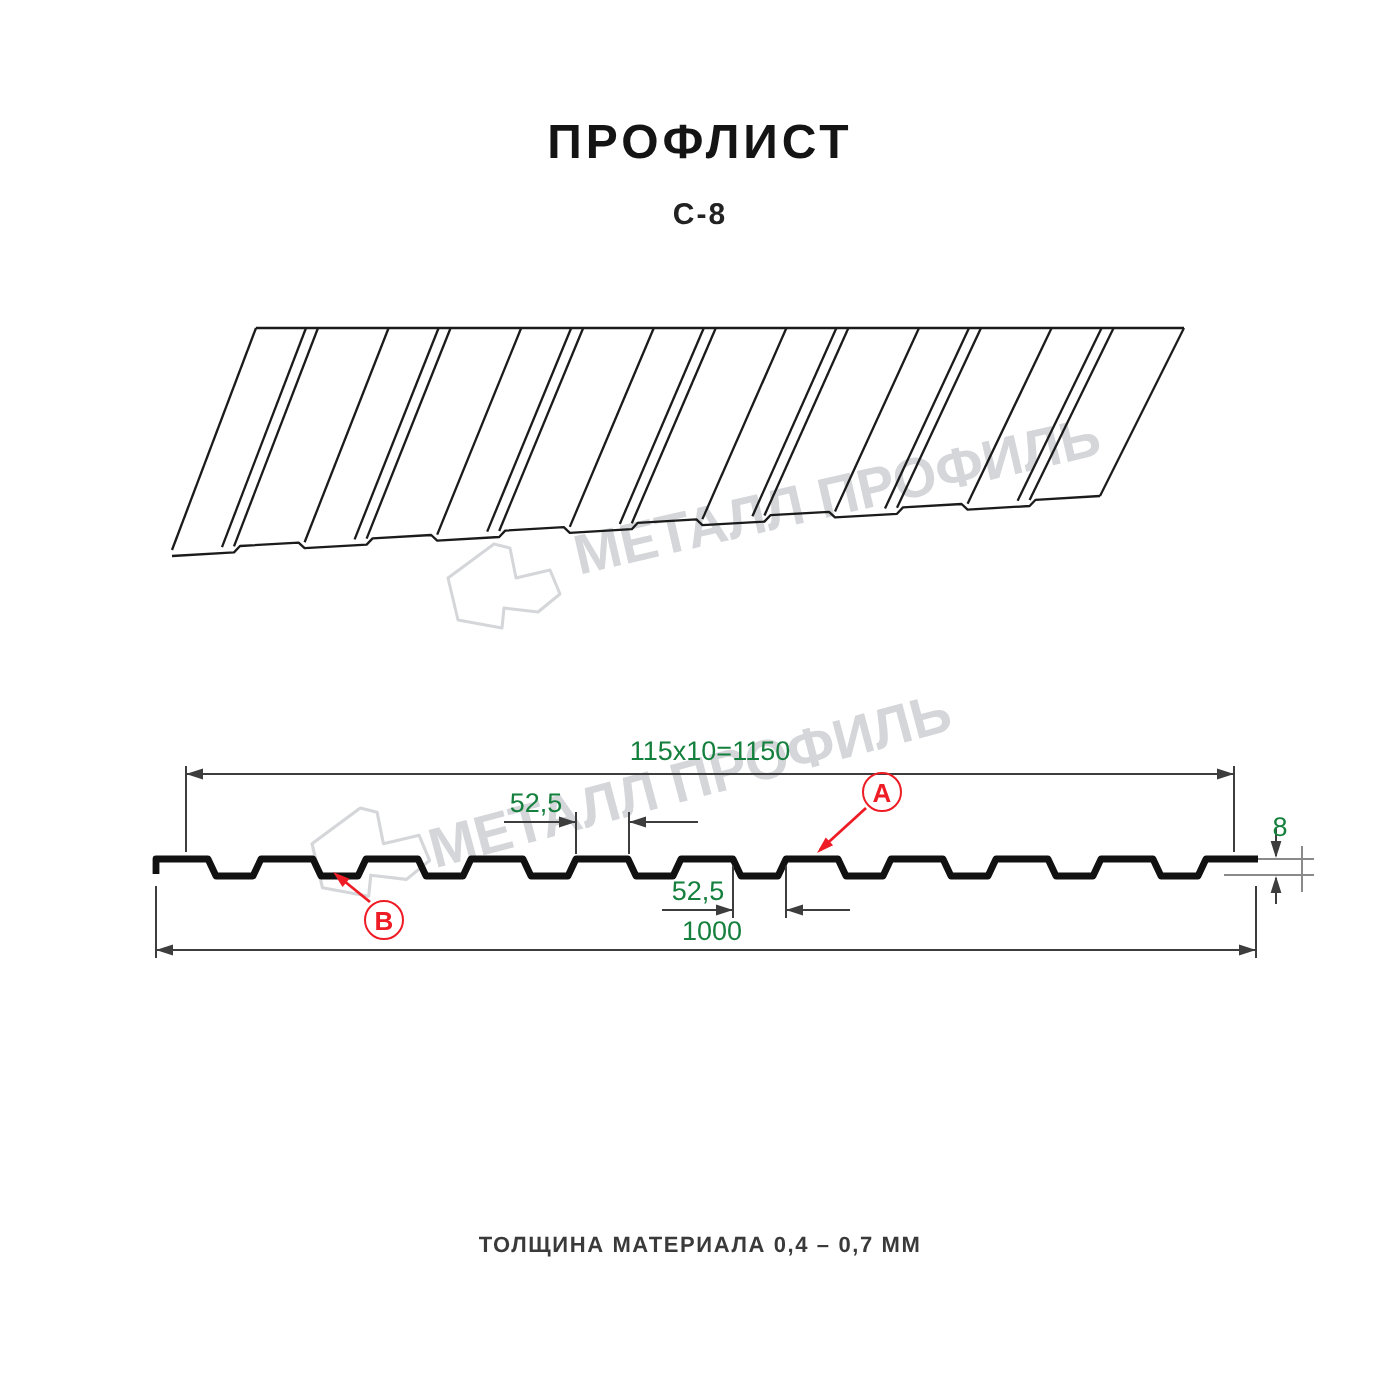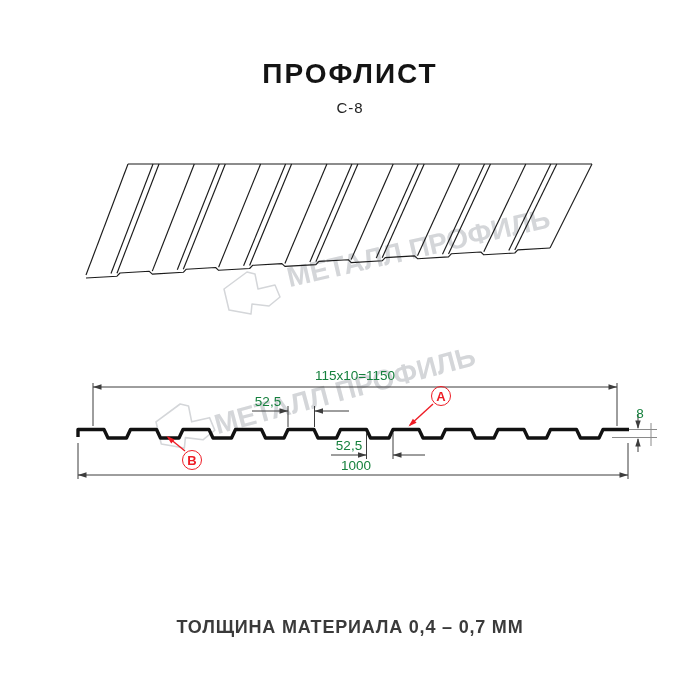--- a/index.html
+++ b/index.html
@@ -1,23 +1,23 @@
 <!DOCTYPE html>
 <html><head>
 <meta charset="utf-8">
 <style>
   html,body{margin:0;padding:0;background:#fff;}
   #canvas{position:relative;width:700px;height:700px;background:#ffffff;overflow:hidden;
           font-family:"Liberation Sans",sans-serif;color:#1a1a1a;}
   .title{position:absolute;left:0;top:58px;width:700px;text-align:center;
-         font-size:28px;font-weight:700;letter-spacing:2px;color:#141414;}
+         font-size:24px;font-weight:700;letter-spacing:2px;color:#141414;}
   .subtitle{position:absolute;left:0;top:99px;width:700px;text-align:center;
-            font-size:15px;font-weight:400;letter-spacing:1px;color:#222;}
+            font-size:15px;font-weight:700;letter-spacing:1px;color:#222;}
   .footer{position:absolute;left:0;top:617px;width:700px;text-align:center;
-          font-size:18px;font-weight:600;letter-spacing:0.8px;color:#3a3a3a;}
+          font-size:11px;font-weight:600;letter-spacing:0.8px;color:#3a3a3a;}
   svg.layer{position:absolute;left:0;z-index:2;}
   .wm-text{position:absolute;z-index:1;font-size:28px;font-weight:700;color:#d4d6d9;
            white-space:nowrap;transform-origin:left top;letter-spacing:0px;}
   .dim-label{position:absolute;z-index:3;font-size:13.5px;color:#15803d;text-align:center;}
   .callout{position:absolute;z-index:4;width:20px;height:20px;border-radius:50%;
            text-align:center;line-height:20px;font-size:13px;font-weight:700;box-sizing:border-box;}
 </style>
 </head>
 <body>
 

